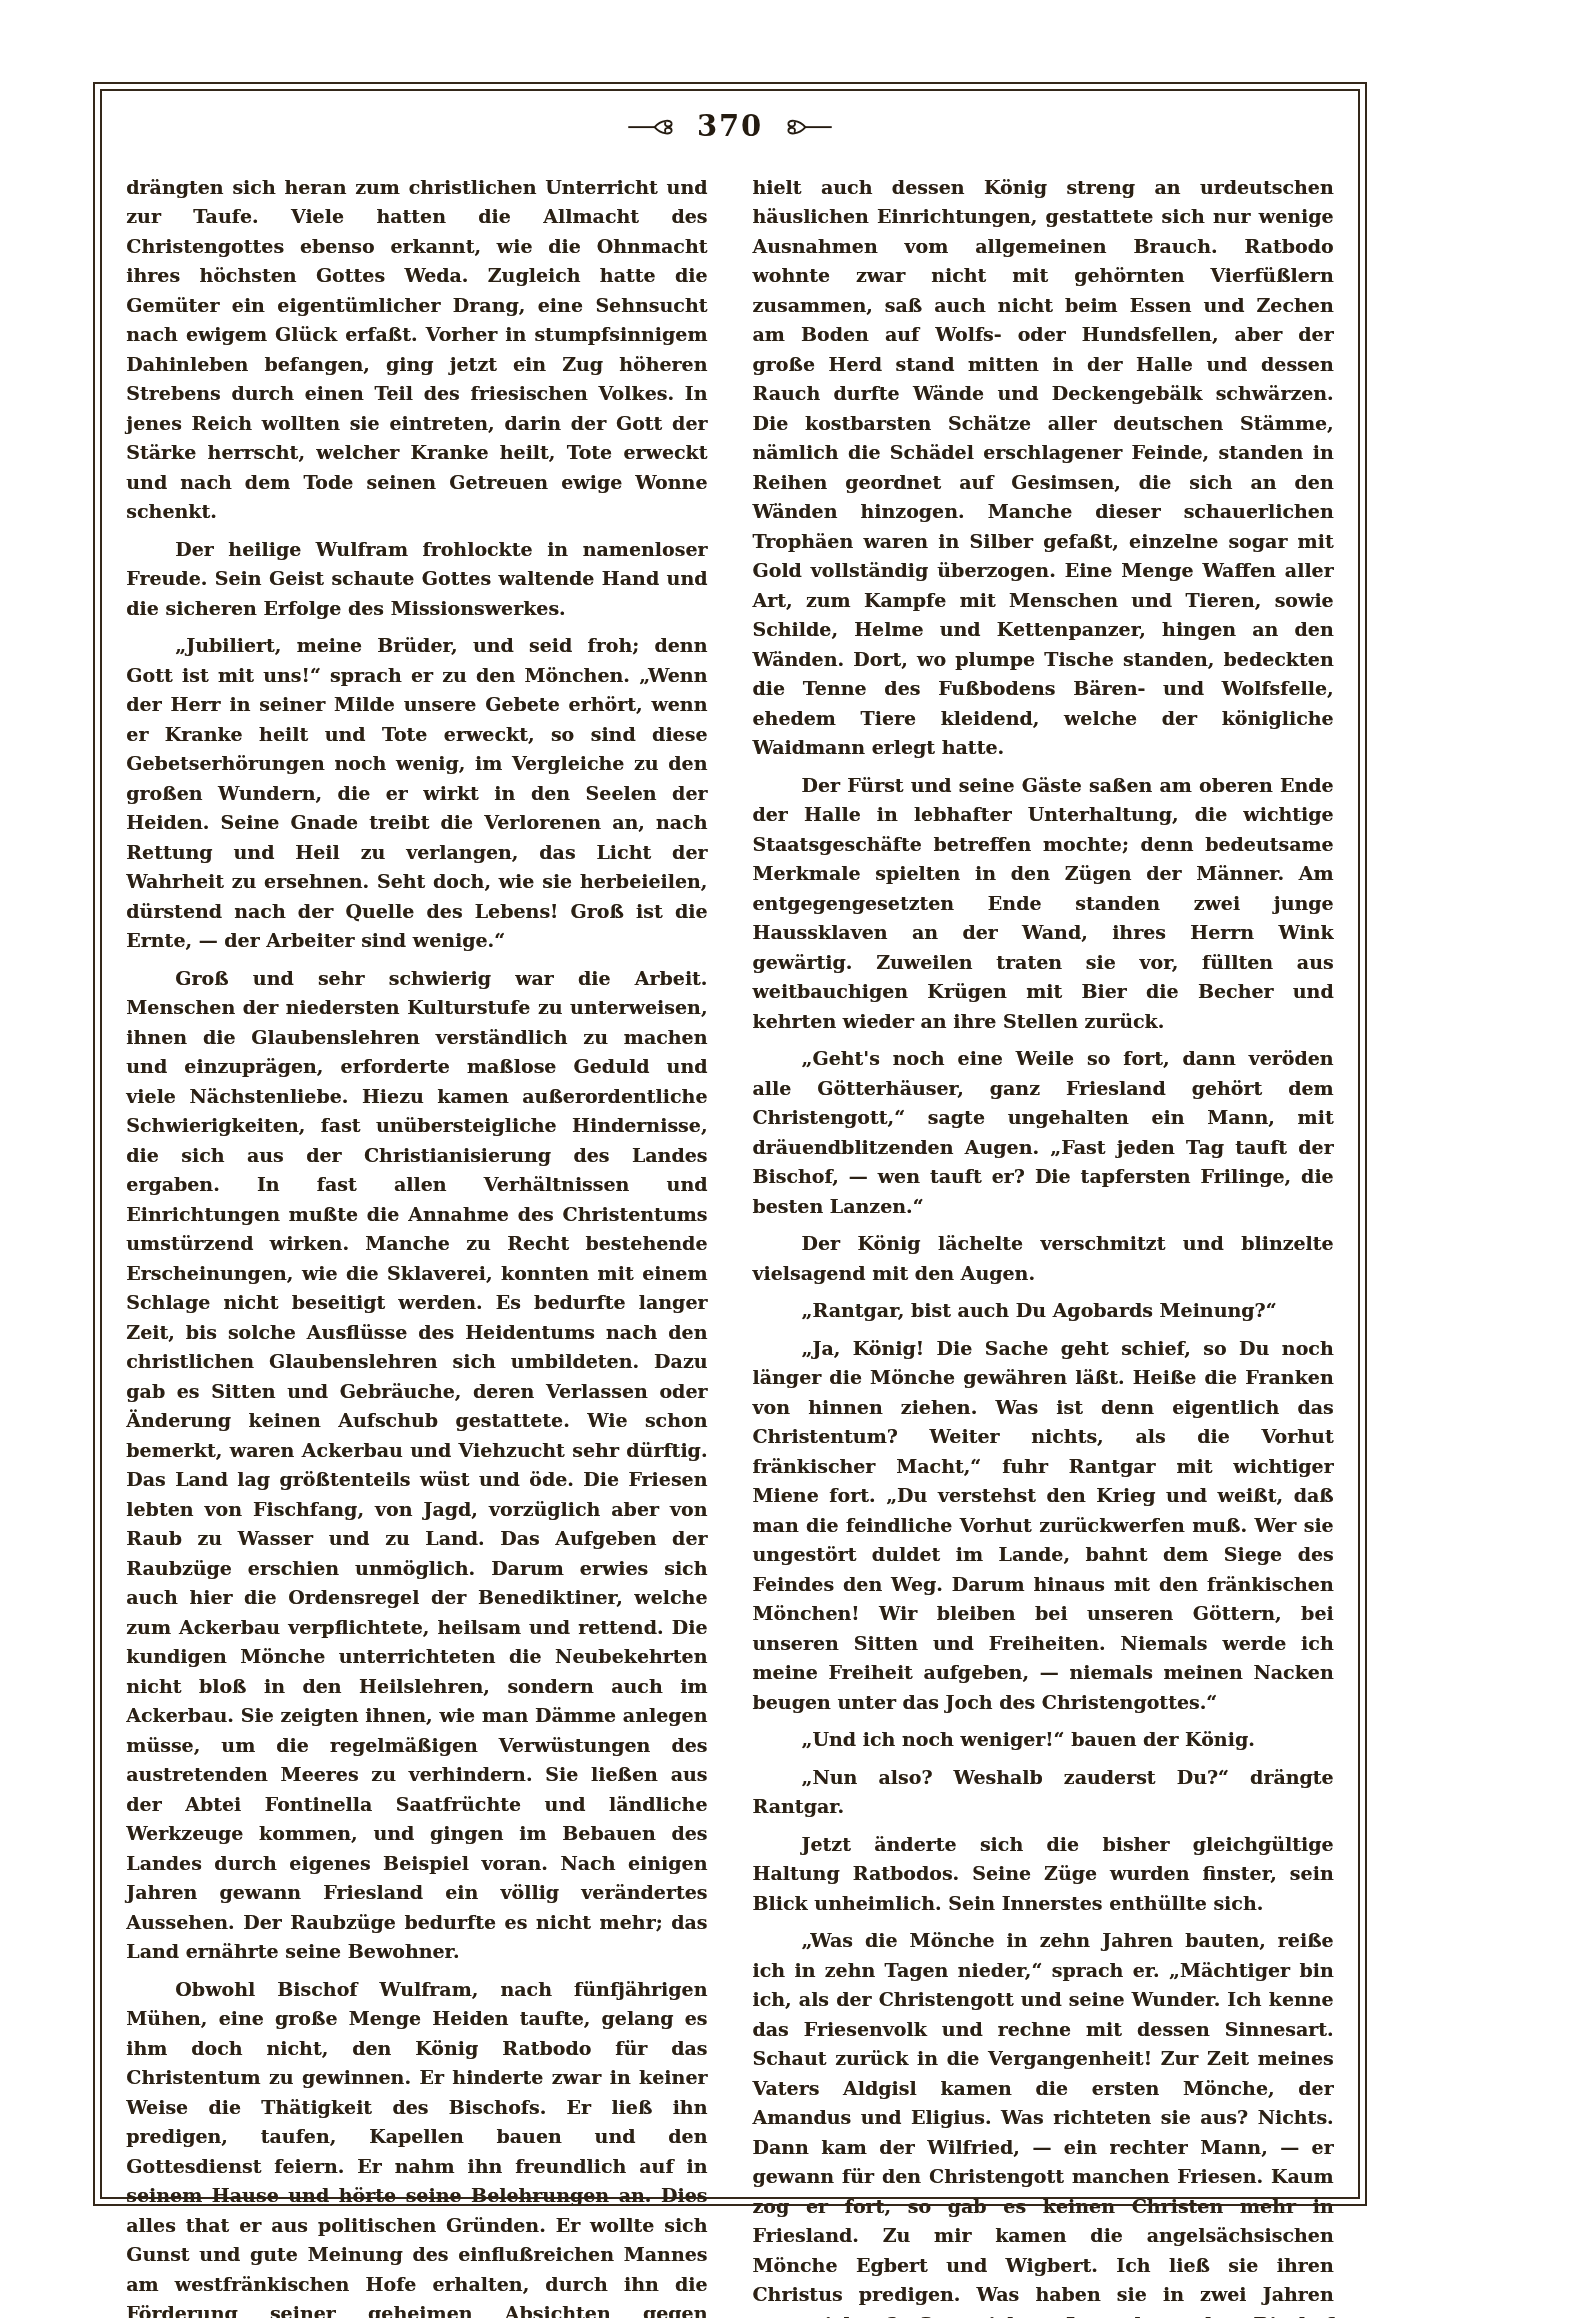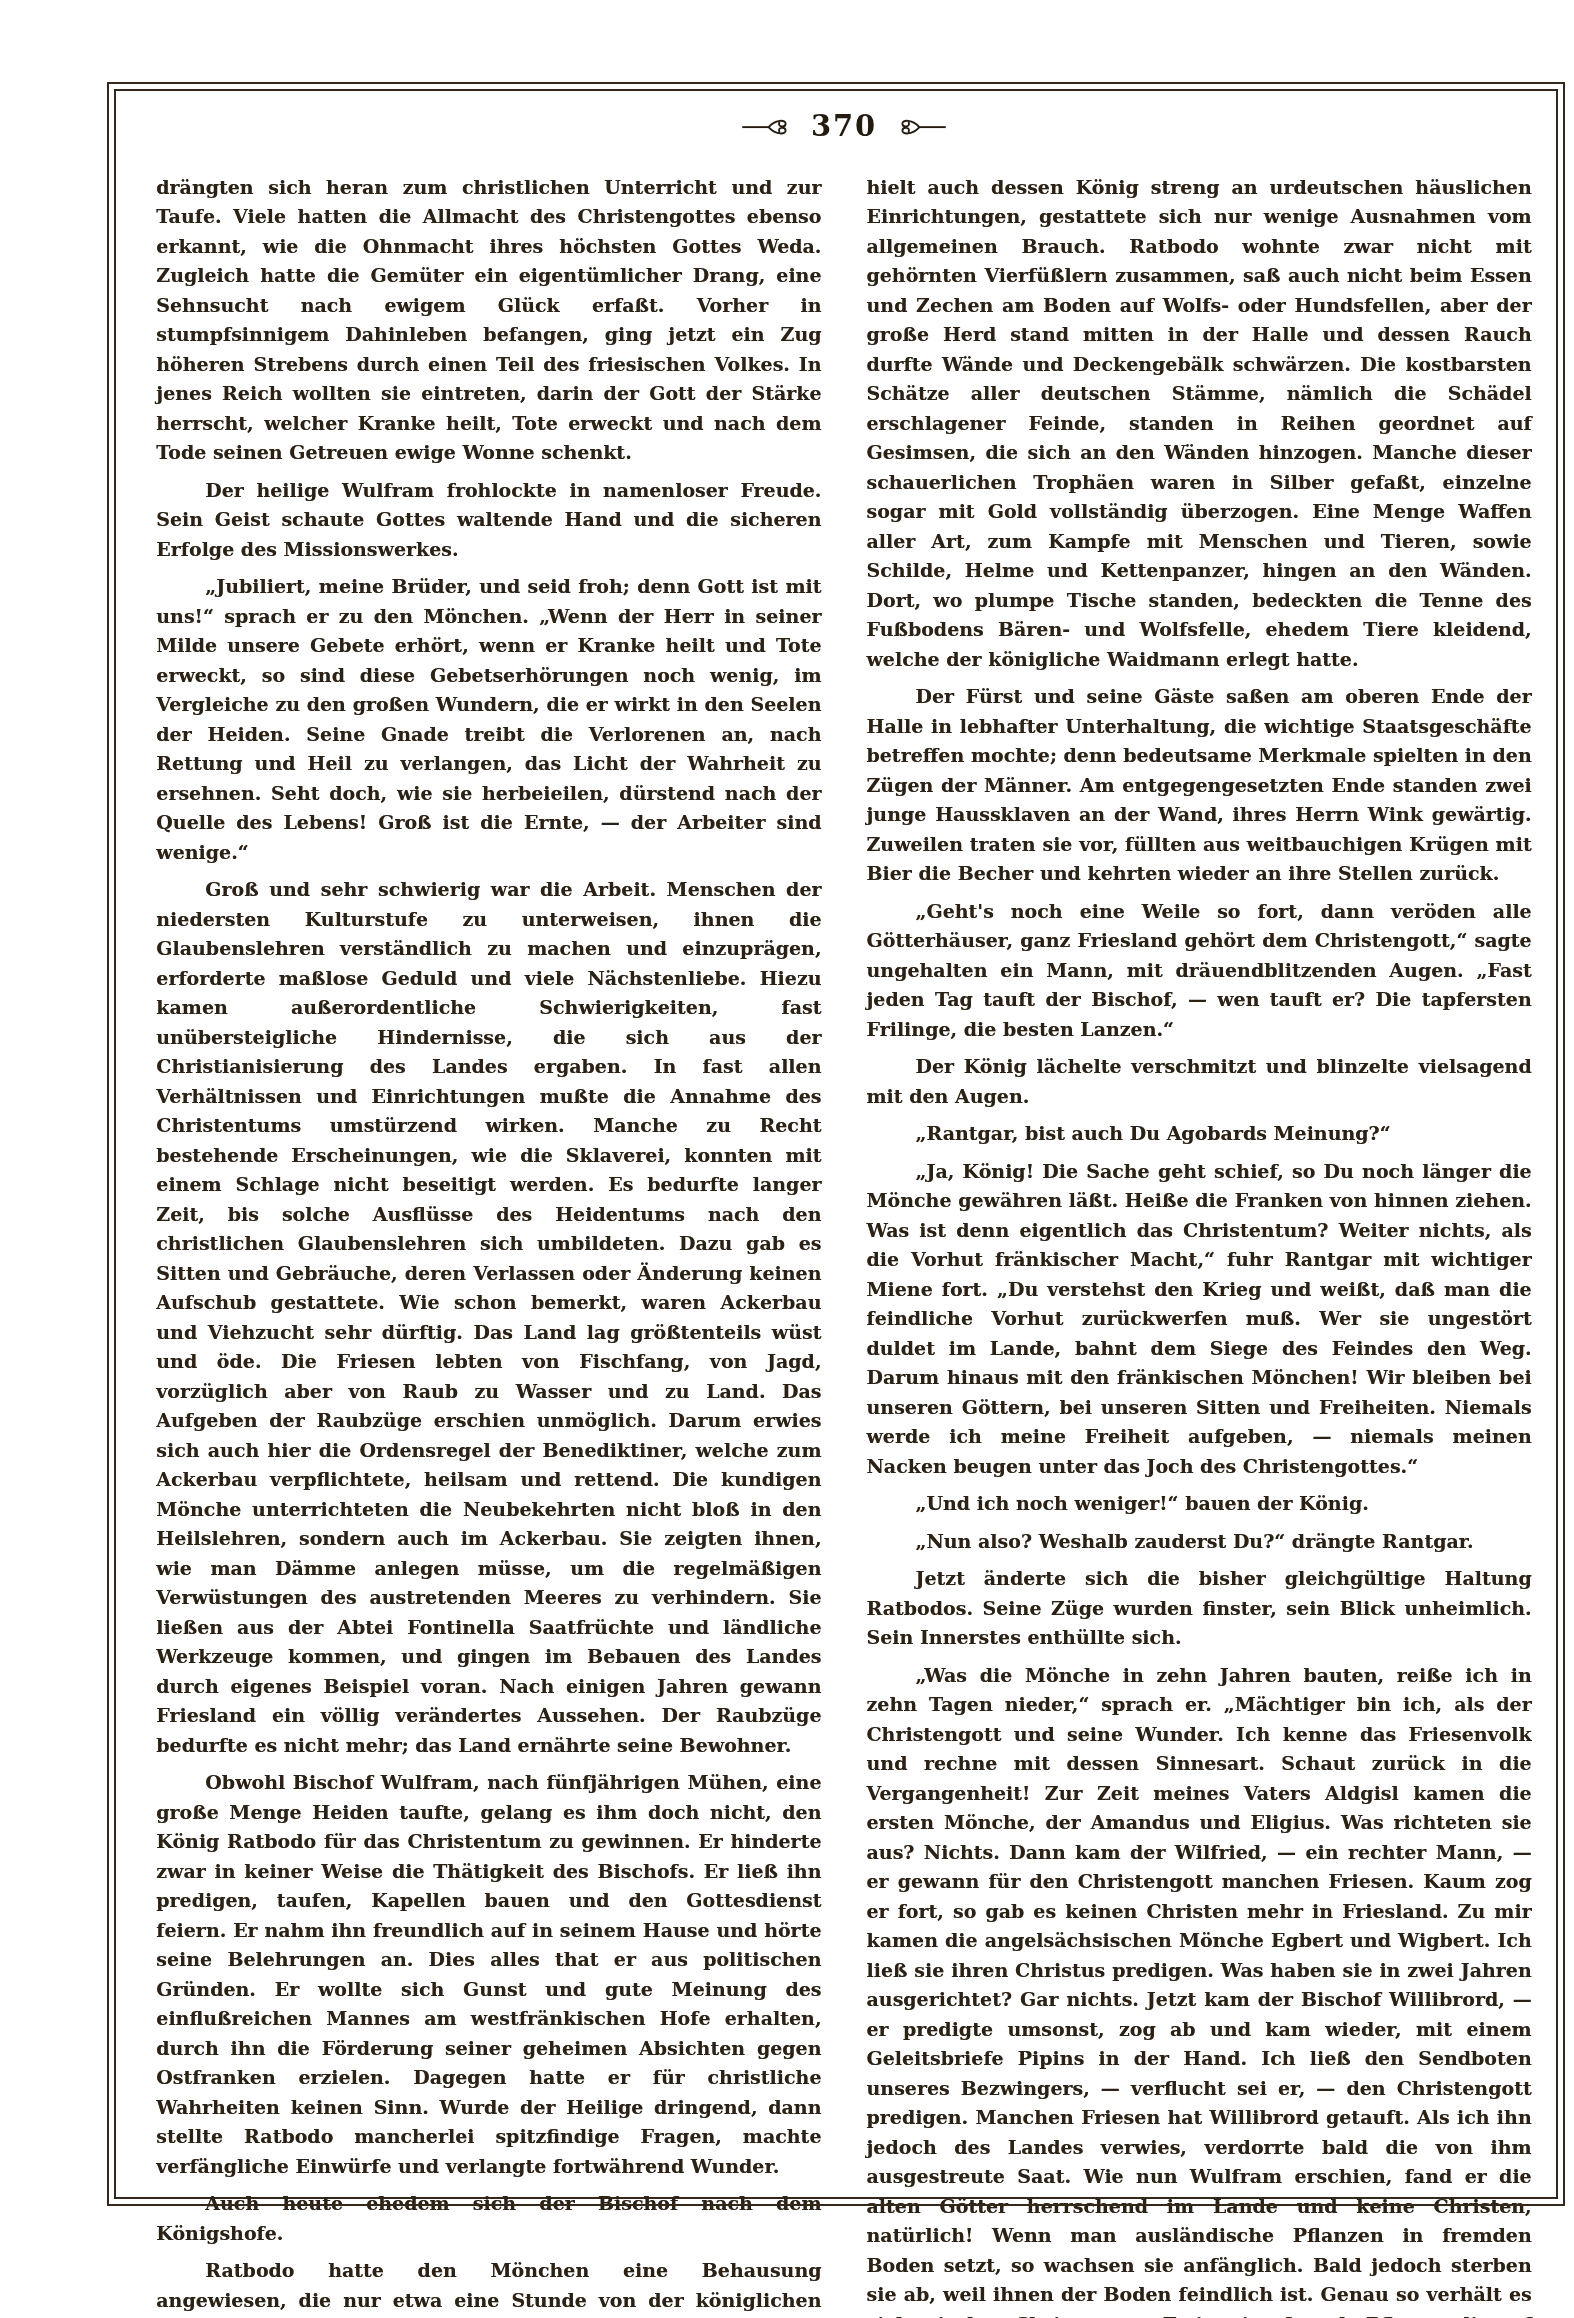--- a/index.html
+++ b/index.html
@@ -8,26 +8,25 @@
     font-family:"DejaVu Serif","Liberation Serif",serif;
     background:
       linear-gradient(90deg, rgba(150,95,35,.38) 0px, rgba(150,95,35,0) 56px),
       linear-gradient(270deg, rgba(160,105,45,.30) 0px, rgba(160,105,45,0) 50px),
       linear-gradient(0deg, rgba(175,115,45,.35) 0px, rgba(175,115,45,0) 88px),
       linear-gradient(180deg, rgba(165,110,45,.25) 0px, rgba(165,110,45,0) 69px),
       radial-gradient(ellipse 1004px 1506px at 52% 44%, #f3e9cd 0%, #efe2c0 40%, #e9d5a9 62%, #ddbd86 80%, #cda express 100%),
       radial-gradient(ellipse at 52% 44%, #f3e9cd 0%, #efe2c0 40%, #e9d5a9 62%, #ddbd86 80%, #cd9f62 93%, #c08c4c 100%);
   }
   .page-frame{
-    position:absolute;left:114px;top:89px;width:1444px;height:2110px;
+    position:absolute;left:100px;top:89px;width:1260px;height:2110px;
     border:2.5px solid #34281a;
     outline:2.5px solid #34281a;
     outline-offset:5.6px;
     box-sizing:border-box;
-    padding-left:16px;
   }
   .running-head{
     display:flex;align-items:center;justify-content:center;
     gap:21.3px;margin-top:17.6px;height:35px;
     color:#241b10;
   }
   .page-num{
     font-size:29px;font-weight:bold;letter-spacing:1.9px;color:#241b10;
   }
   .fleuron{display:block;}

